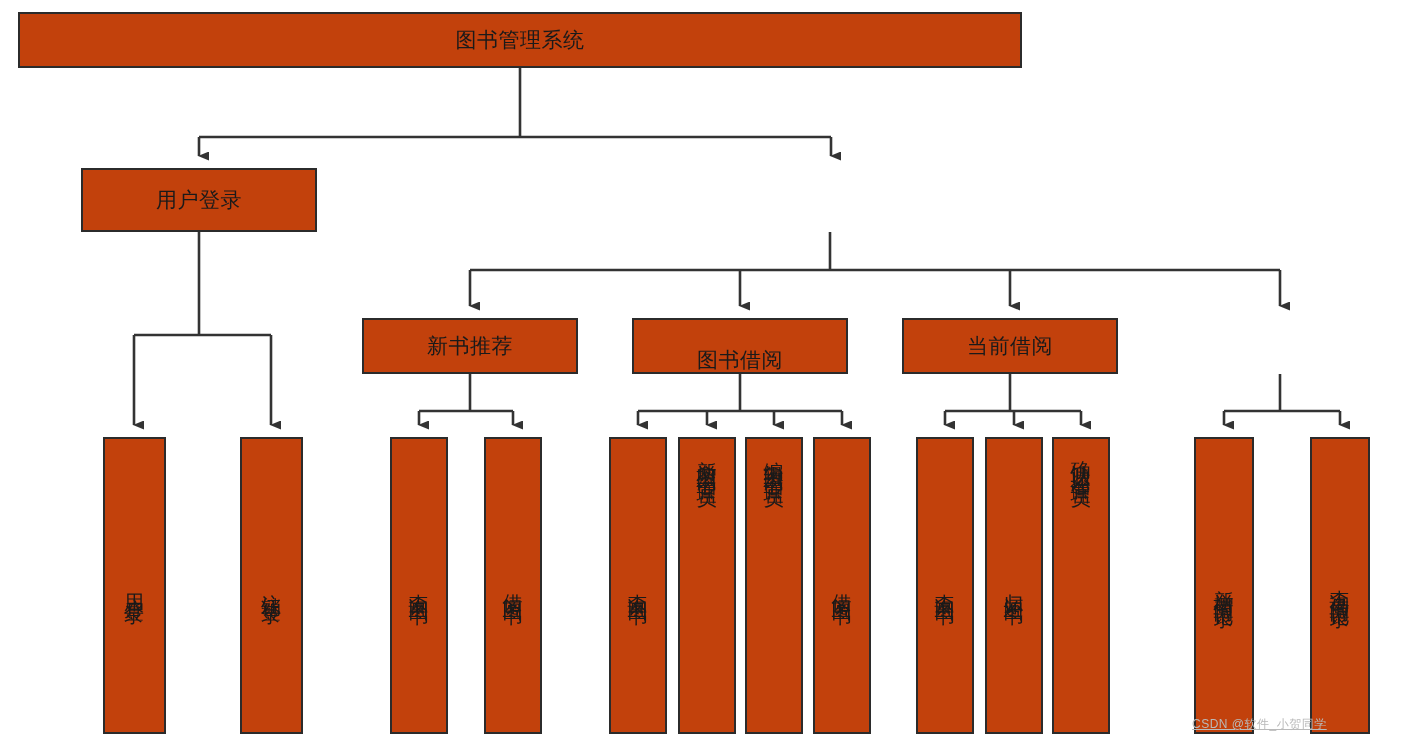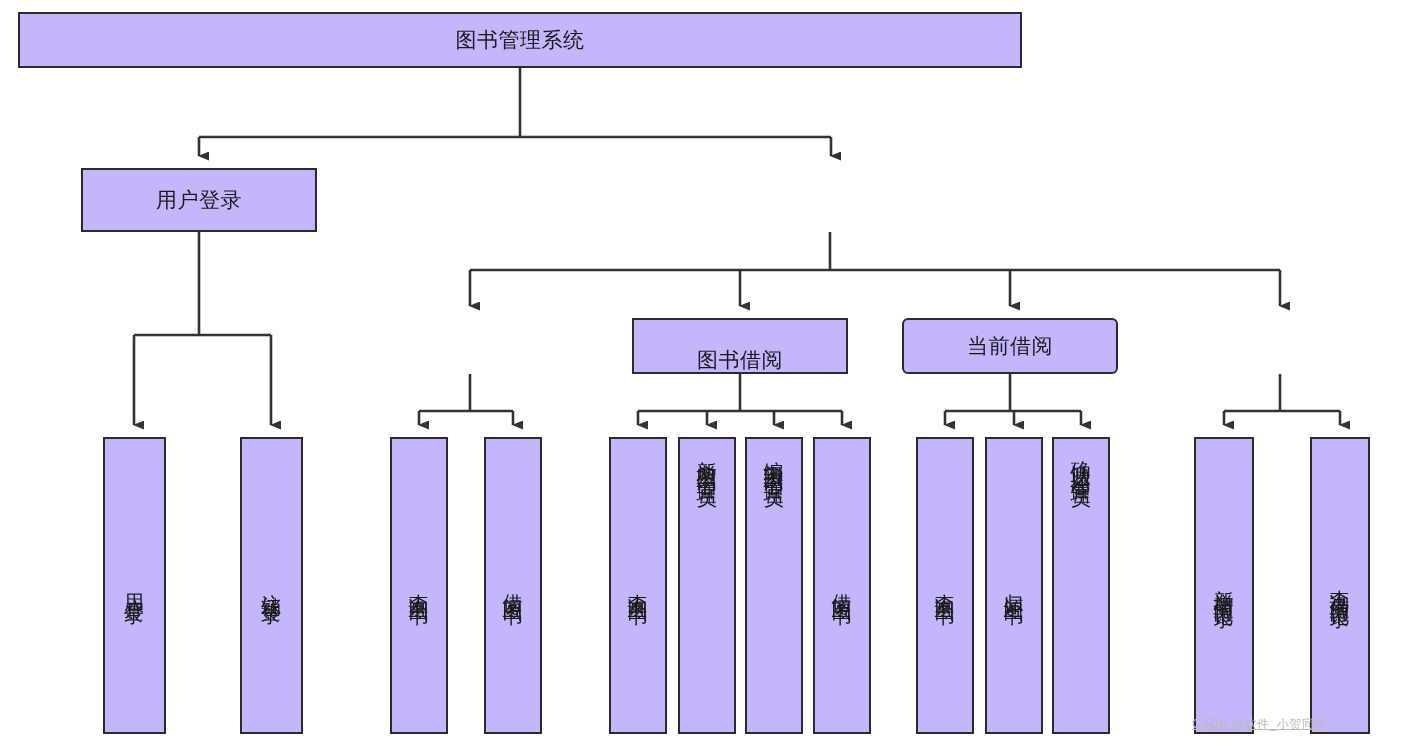--- a/index.html
+++ b/index.html
@@ -20,21 +20,21 @@
   svg.links {
     position: absolute;
     left: 0;
     top: 0;
     width: 1405px;
     height: 747px;
   }
   .node {
     position: absolute;
     box-sizing: border-box;
-    background: #c4b5fd;
+    background: #c2410c;
     border: 2px solid #2b2b2b;
     display: flex;
     align-items: center;
     justify-content: center;
     color: #1a1a1a;
   }
   .node-label {
     font-size: 21px;
     line-height: 1.15;
     letter-spacing: 0.5px;
@@ -122,24 +122,27 @@
   </svg>
 
   <div class="node" style="left: 18px; top: 12px; width: 1004px; height: 56px;">
     <span class="node-label">图书管理系统</span>
   </div>
 
   <div class="node" style="left: 81px; top: 168px; width: 236px; height: 64px;">
     <span class="node-label">用户登录</span>
   </div>
 
+  <div class="node" style="left: 362px; top: 318px; width: 216px; height: 56px;">
+    <span class="node-label">新书推荐</span>
+  </div>
   <div class="node" style="left: 632px; top: 318px; width: 216px; height: 56px; align-items: flex-end;">
     <span class="node-label">图书借阅</span>
   </div>
-  <div class="node" style="left: 902px; top: 318px; width: 216px; height: 56px; border-radius: 6px;">
+  <div class="node" style="left: 902px; top: 318px; width: 216px; height: 56px;">
     <span class="node-label">当前借阅</span>
   </div>
 
   <div class="node vertical" style="left: 103px; top: 437px; width: 63px; height: 297px;">
     <span class="node-label">用户登录</span>
   </div>
   <div class="node vertical" style="left: 240px; top: 437px; width: 63px; height: 297px;">
     <span class="node-label">注销登录</span>
   </div>
   <div class="node vertical" style="left: 390px; top: 437px; width: 58px; height: 297px;">

